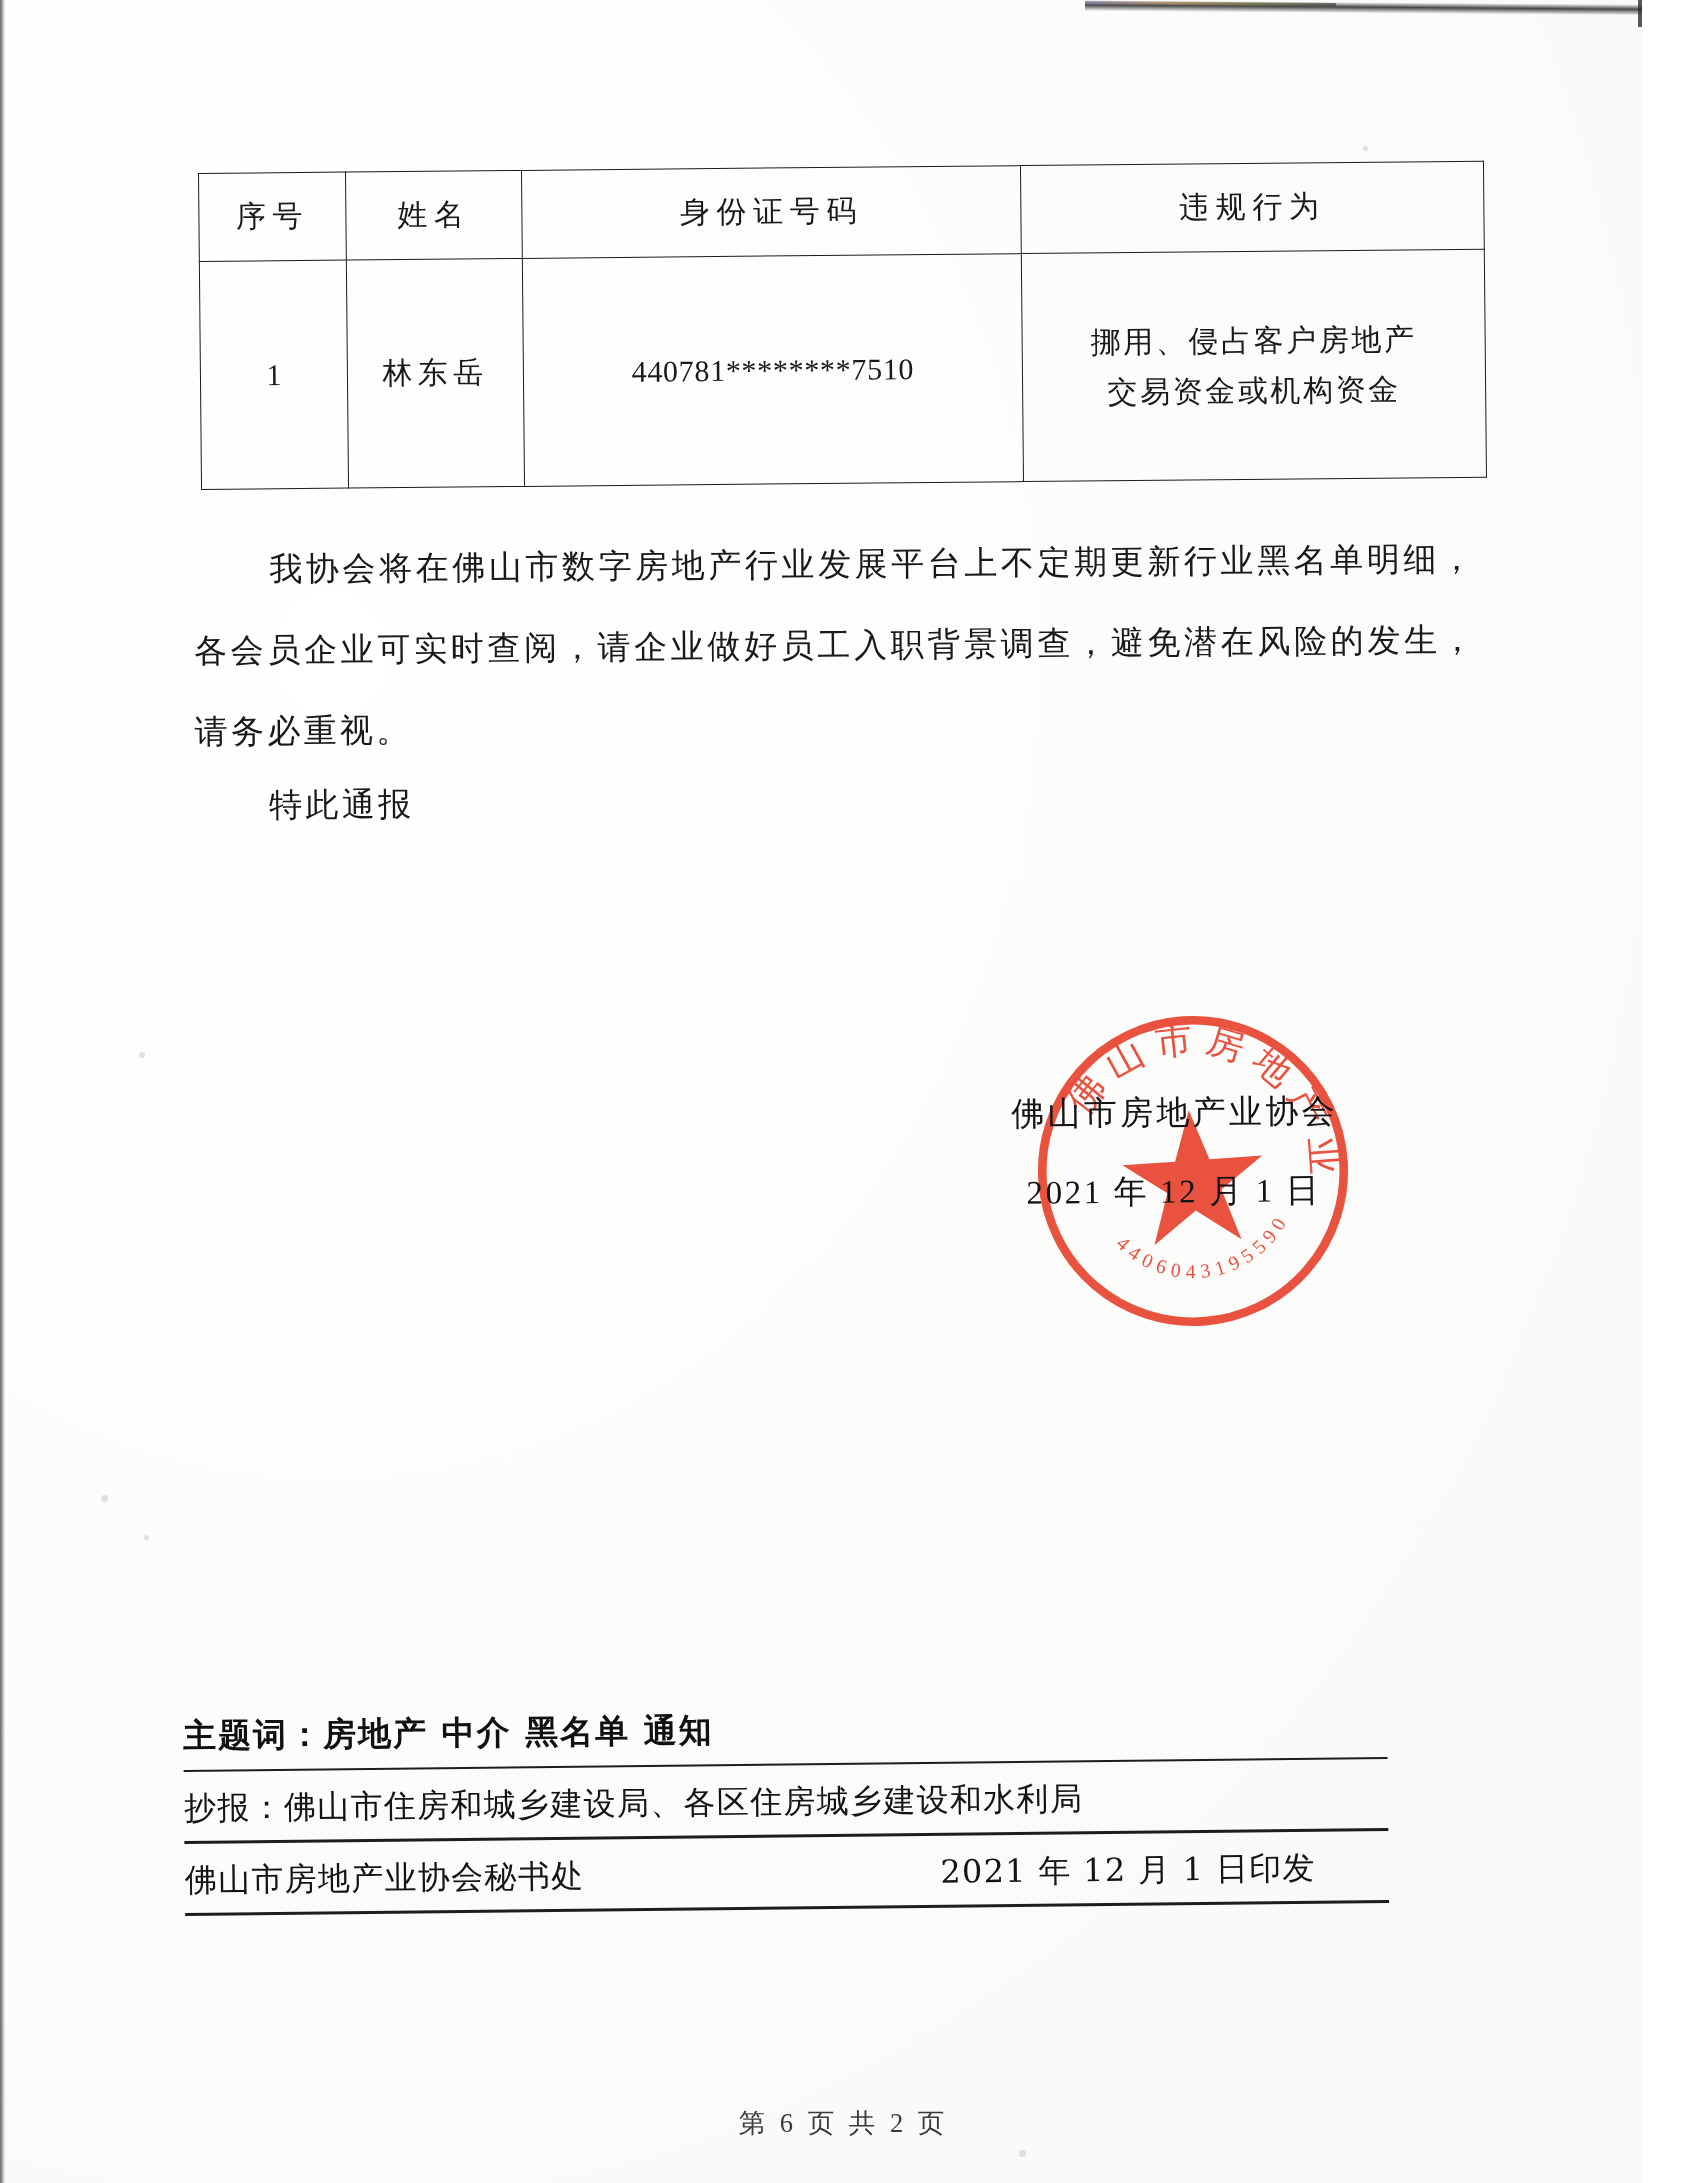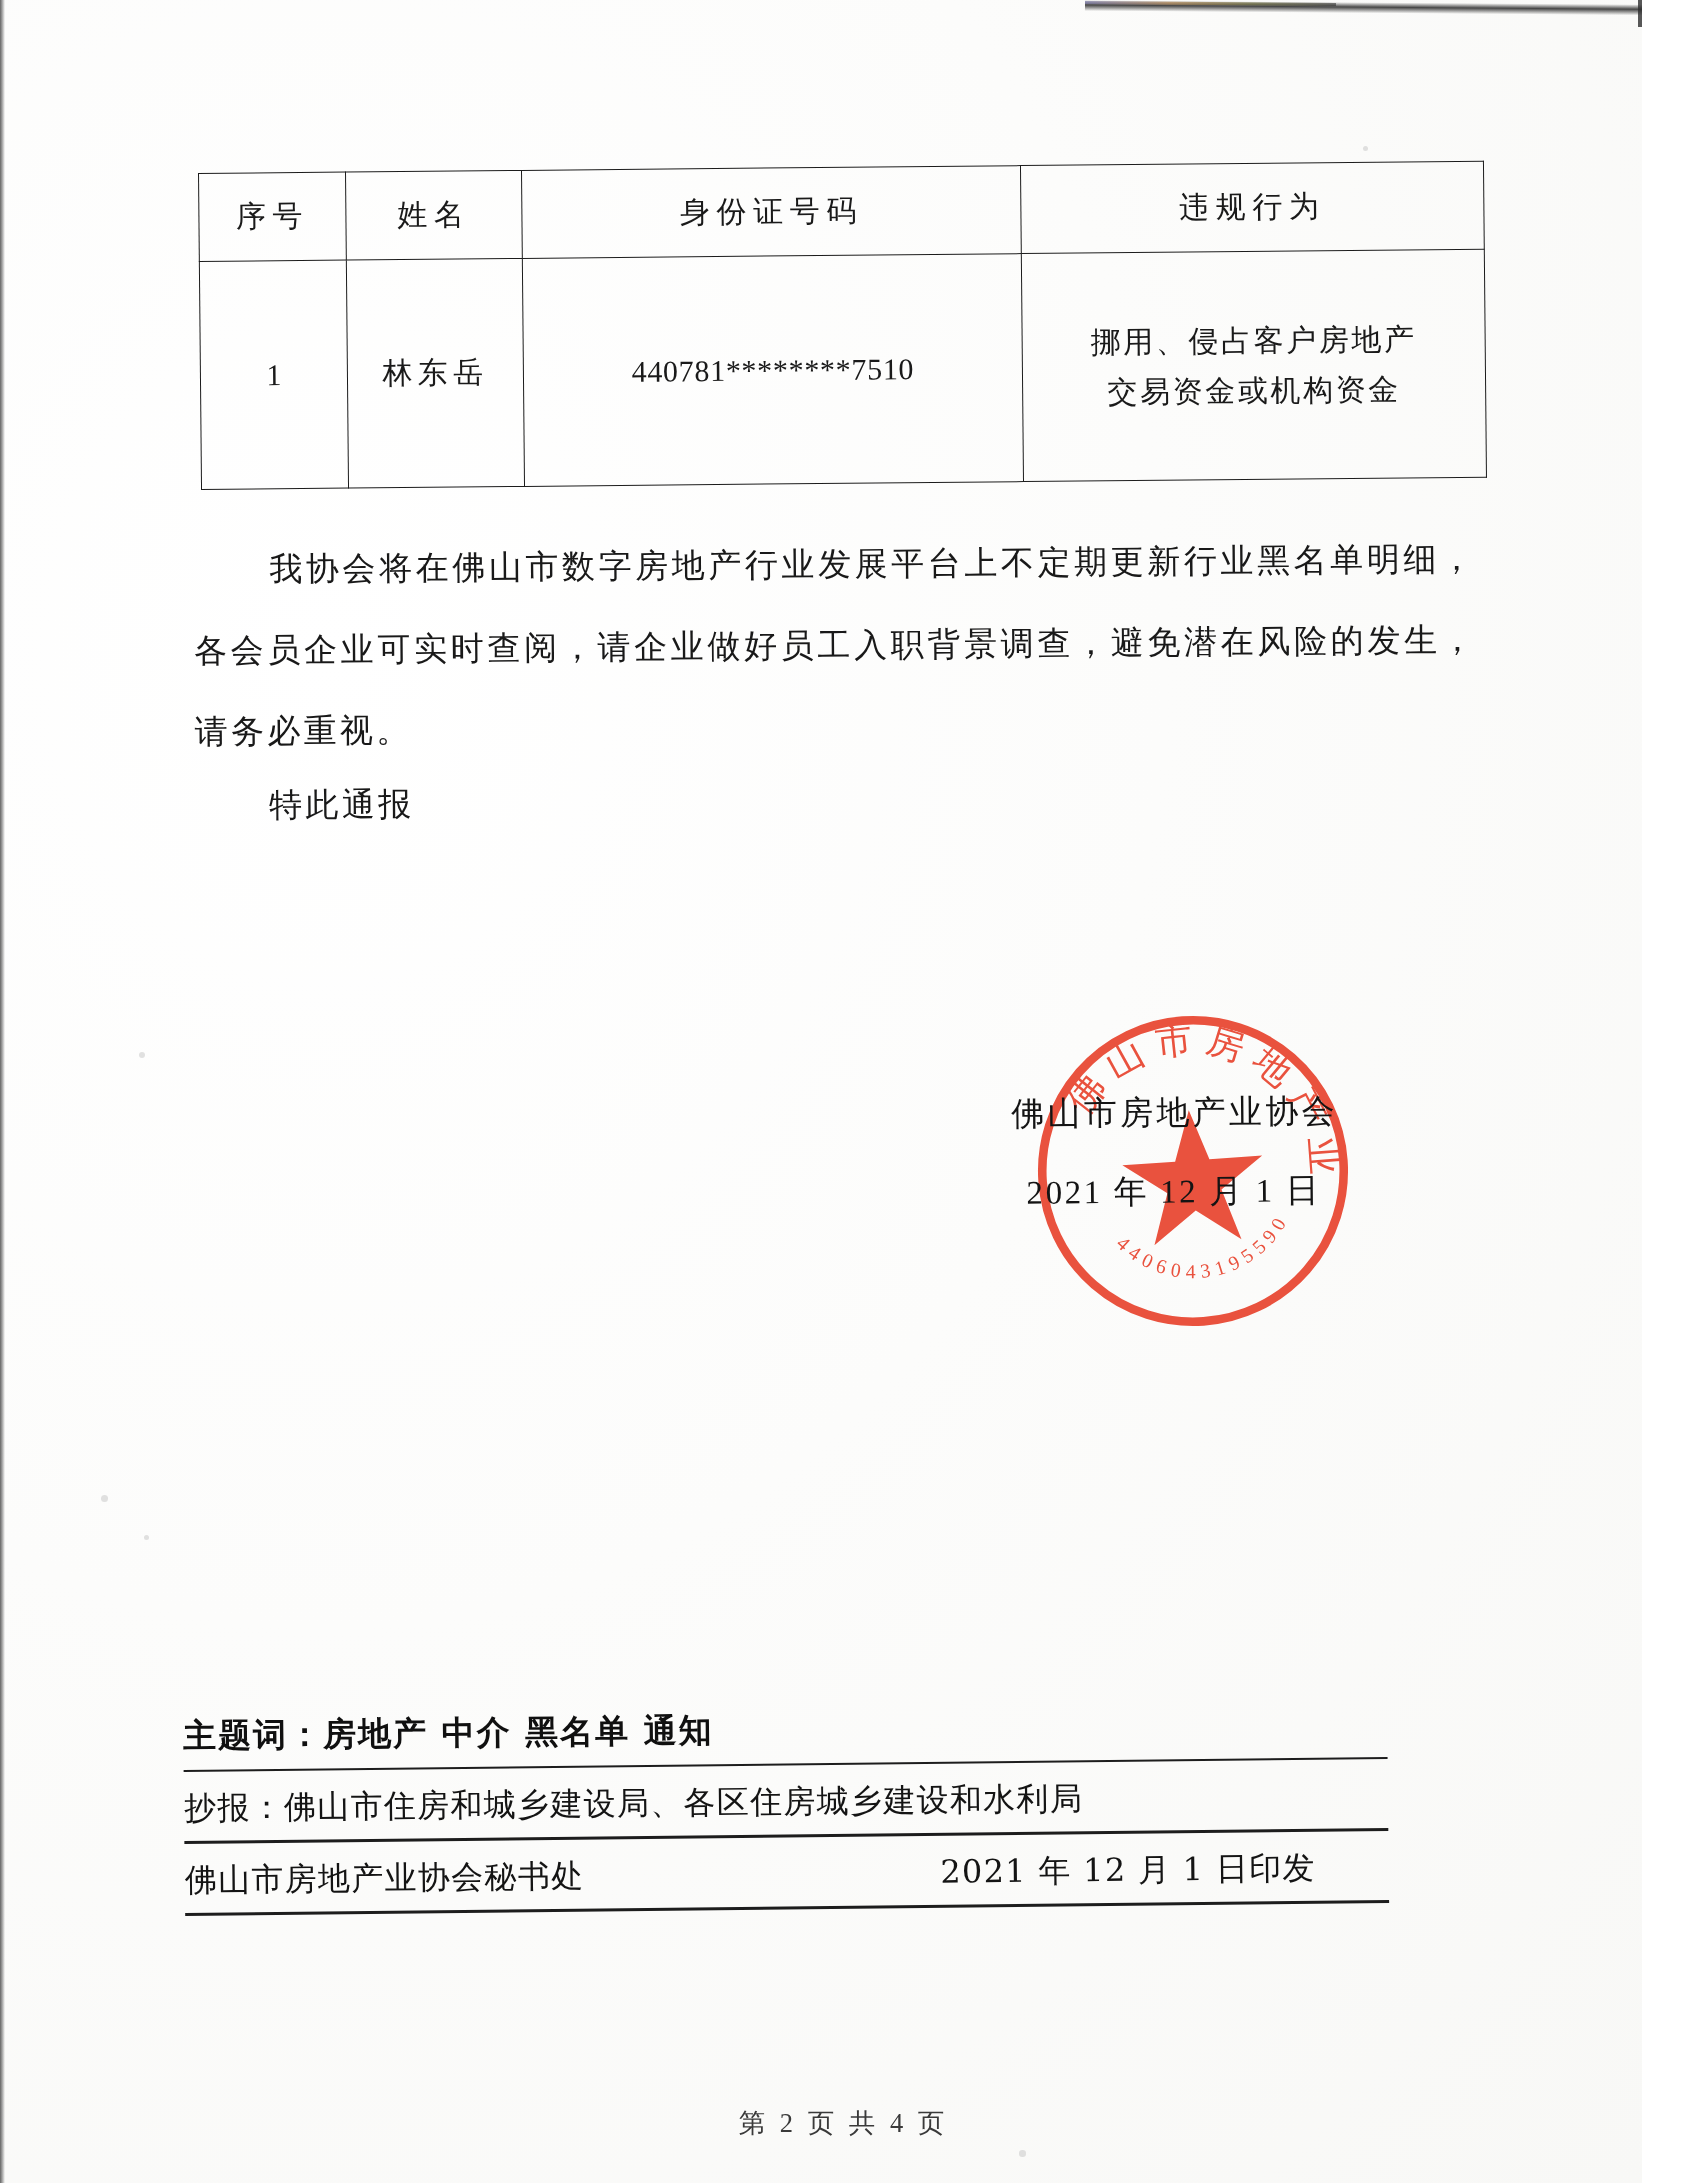--- a/index.html
+++ b/index.html
@@ -302,16 +302,16 @@
     <div class="foot-rule"></div>
     <div class="foot-line">抄报：佛山市住房和城乡建设局、各区住房城乡建设和水利局</div>
     <div class="foot-rule"></div>
     <div class="foot-line split">
       <span>佛山市房地产业协会秘书处</span>
       <span>2021 年 12 月 1 日印发</span>
     </div>
     <div class="foot-rule"></div>
   </div>
 
-  <div id="page-no">第 2 页 共 4 页</div>
+  <div id="page-no">第 6 页 共 2 页</div>
 
 </div>
 
 
 </body></html>

